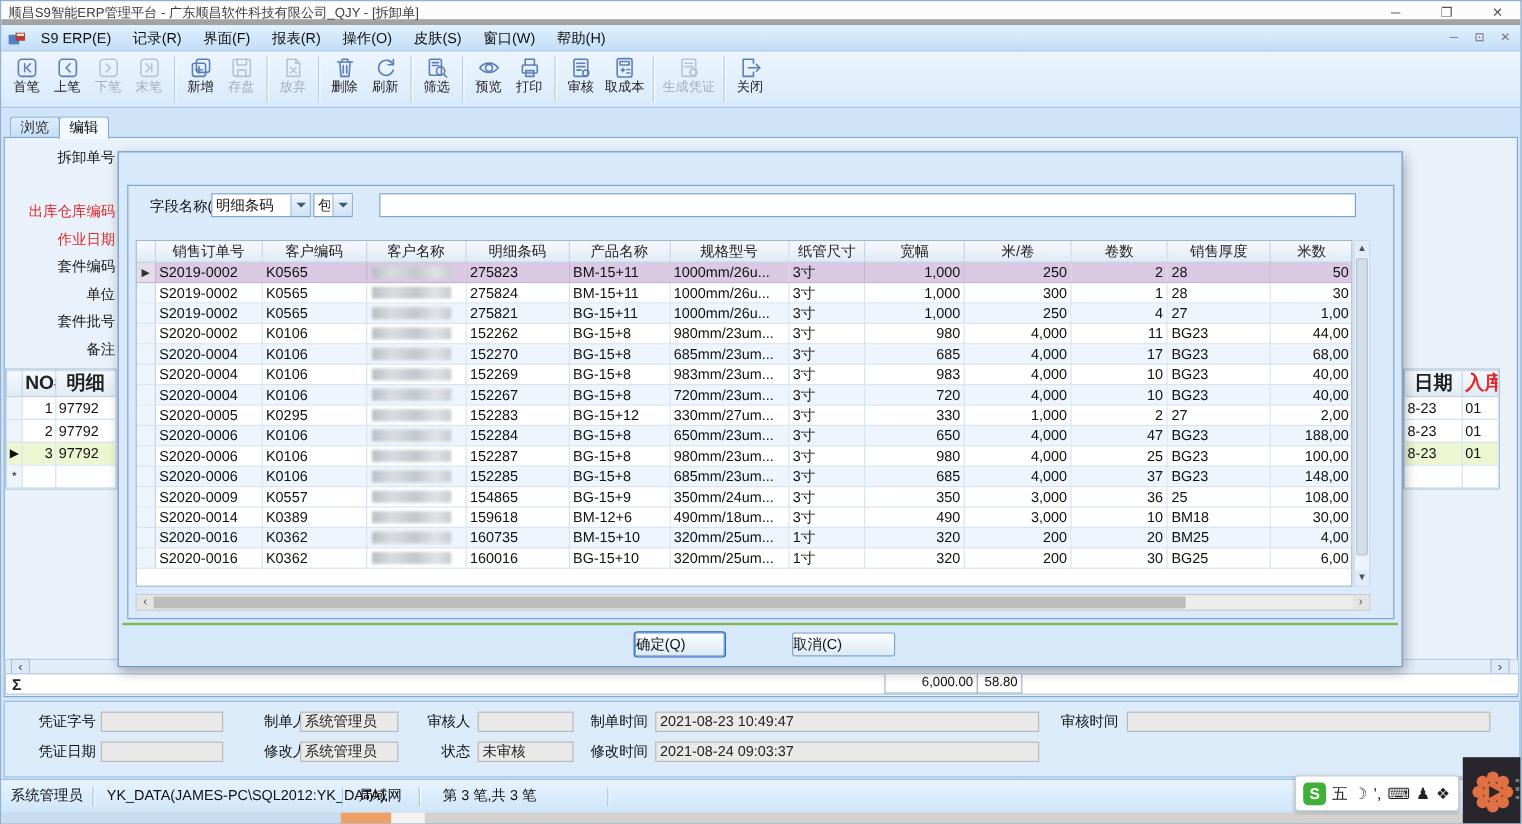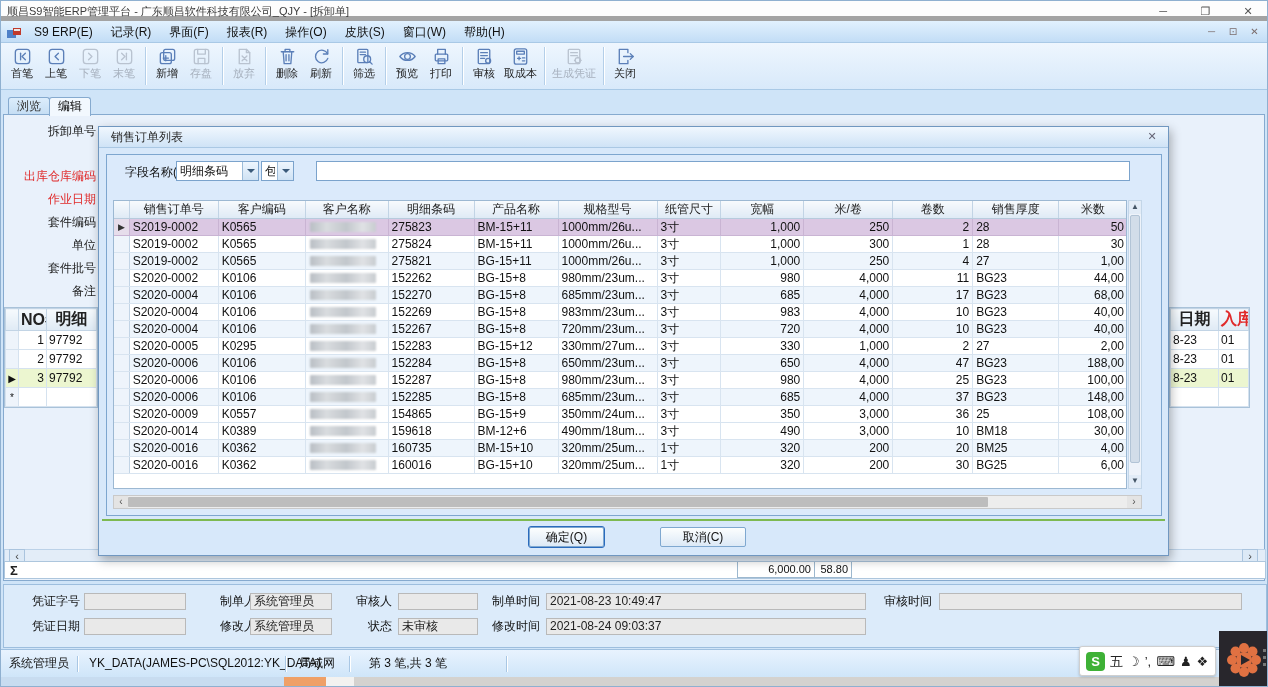--- a/index.html
+++ b/index.html
@@ -88,21 +88,21 @@
   .blurred{height:10px;margin:3px 1px;width:88%;background:linear-gradient(90deg,#b9bec4,#d9dcdf 25%,#c2c7cc 55%,#e0e2e5 80%,#c8ccd0);filter:blur(1.3px);border-radius:1px;}
 
   .vscroll{position:absolute;left:1021px;top:45px;width:14px;height:289px;background:#eef3fa;border:1px solid #c3d6e8;}
   .varr{position:absolute;left:0;width:12px;height:13px;background:#e2ecf7;text-align:center;font-size:8px;line-height:12px;color:#456;}
   .vthumb{position:absolute;left:1px;top:14px;width:10px;height:248px;background:#d2dde9;border:1px solid #b2c4d6;border-radius:2px;}
   .hscroll{position:absolute;left:6px;top:340px;width:1029px;height:14px;background:#ededed;border:1px solid #c9c9c9;}
   .harr{position:absolute;top:0;width:14px;height:12px;text-align:center;font-size:10px;line-height:11px;color:#555;background:#e4e4e4;}
   .hthumb{position:absolute;left:14px;top:1px;width:860px;height:10px;background:#bdbdbd;border-radius:1px;}
 
   .dlg-sep{position:absolute;left:3px;right:3px;top:392px;height:2px;background:#7db951;}
-  .dlg-btn{position:absolute;top:400px;height:20px;font-size:12px;text-align:center;line-height:18px;color:#111;background:linear-gradient(#fcfefe,#dce9f6);border:1px solid #7fa8d0;border-radius:2px;}
+  .dlg-btn{position:absolute;top:400px;height:20px;font-size:12px;text-align:left;line-height:18px;color:#111;background:linear-gradient(#fcfefe,#dce9f6);border:1px solid #7fa8d0;border-radius:2px;}
   .btn-ok{left:430px;width:75px;outline:1px solid #2a6bbd;}
   .btn-cancel{left:561px;width:86px;}
 
   
   .footerform{position:absolute;left:2px;top:494px;width:1264px;height:64px;background:#dcebfa;border:1px solid #9dbede;z-index:4;padding-left:23px;}
   .fl{position:absolute;width:76px;text-align:right;font-size:12px;color:#111;line-height:17px;white-space:nowrap;}
   .fv{position:absolute;height:17px;background:#e9e9e9;border:1px solid #b9b9b9;font-size:12px;line-height:15px;padding:0 3px;color:#222;overflow:hidden;white-space:nowrap;}
   .r1{top:8px;} .r2{top:33px;}
   .fl.c1{left:0px;} .fv.c1{left:80px;width:102px;}
   .fl.c2{left:176px;} .fv.c2{left:246px;width:82px;}
@@ -328,24 +328,20 @@
       <span class="fl r2 c2">修改人</span>
       <div class="fv r2 c2">系统管理员</div>
       <span class="fl r2 c3">状态</span>
       <div class="fv r2 c3">未审核</div>
       <span class="fl r2 c4">修改时间</span>
       <div class="fv r2 c4">2021-08-24 09:03:37</div>
     </div>
   </div>
 
   <div class="dialog">
-    <div class="dlg-title">
-      <span class="dlg-title-text">销售订单列表</span>
-      <span class="dlg-close">✕</span>
-    </div>
     <div class="dlg-frame">
       <span class="filter-label">字段名称(W)</span>
       <div class="combo cmb1">
         <span class="cv">明细条码</span>
         <span class="cb"></span>
       </div>
       <div class="combo cmb2">
         <span class="cv">包含</span>
         <span class="cb"></span>
       </div>

